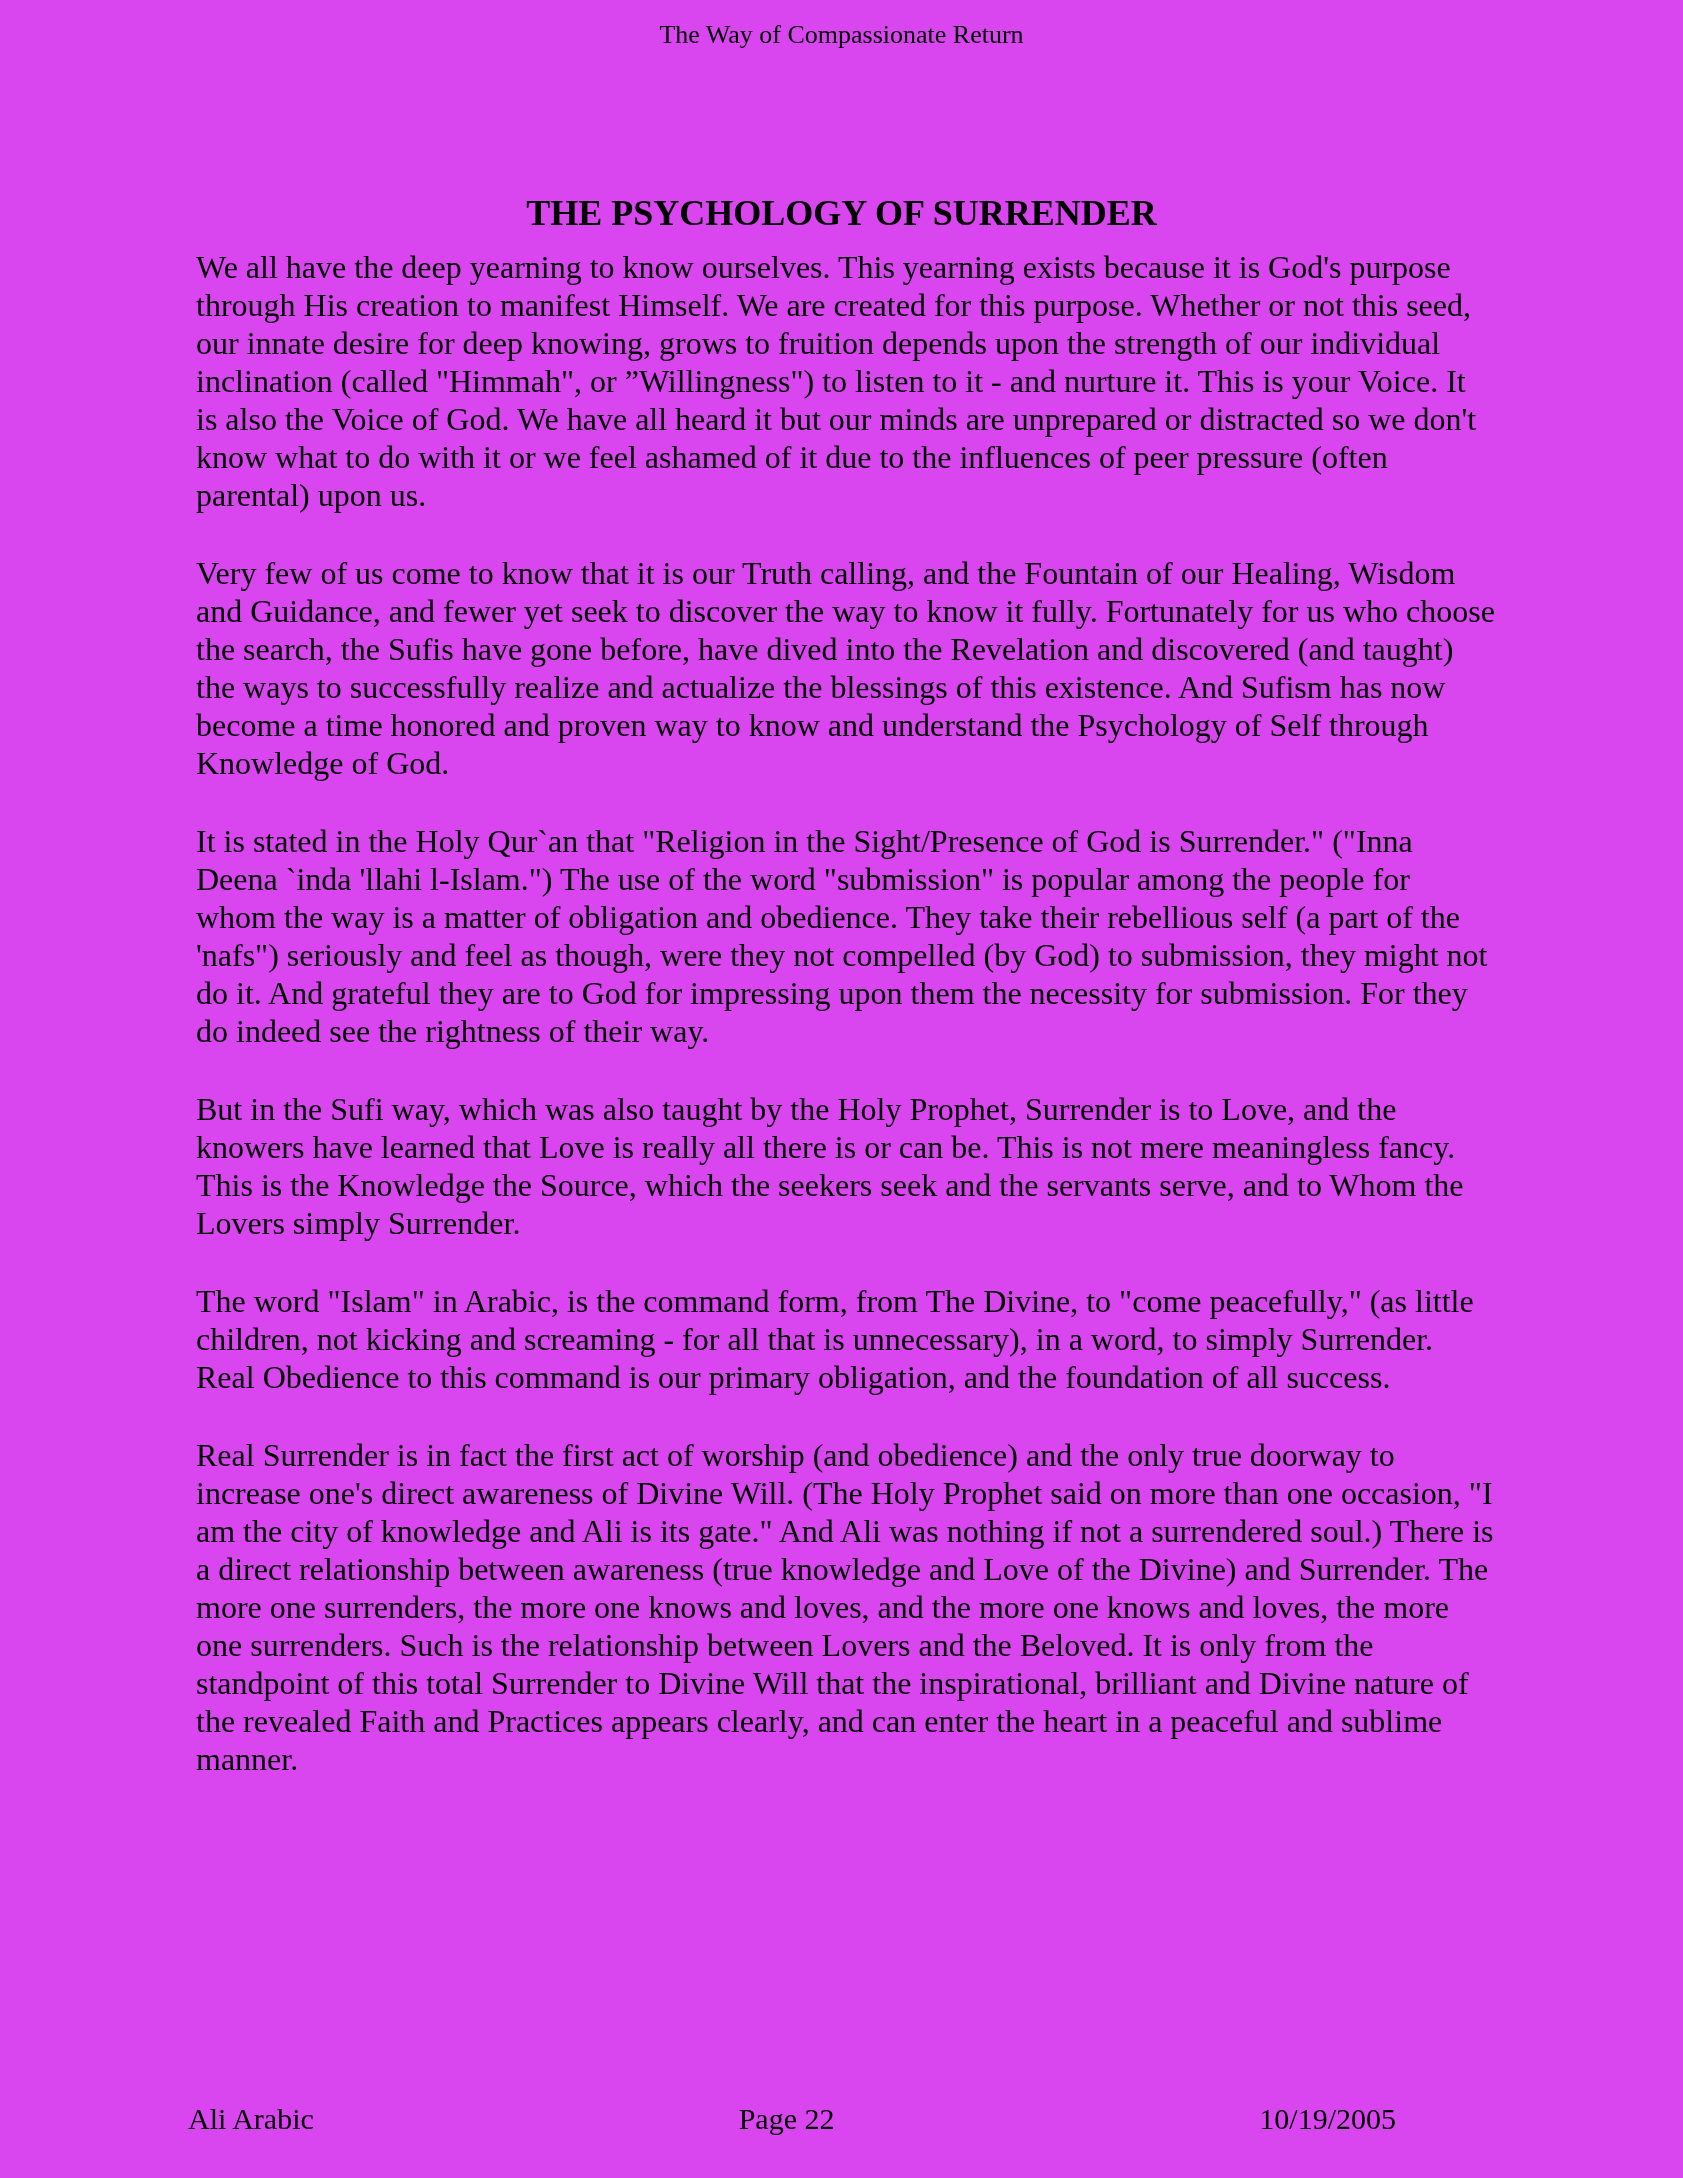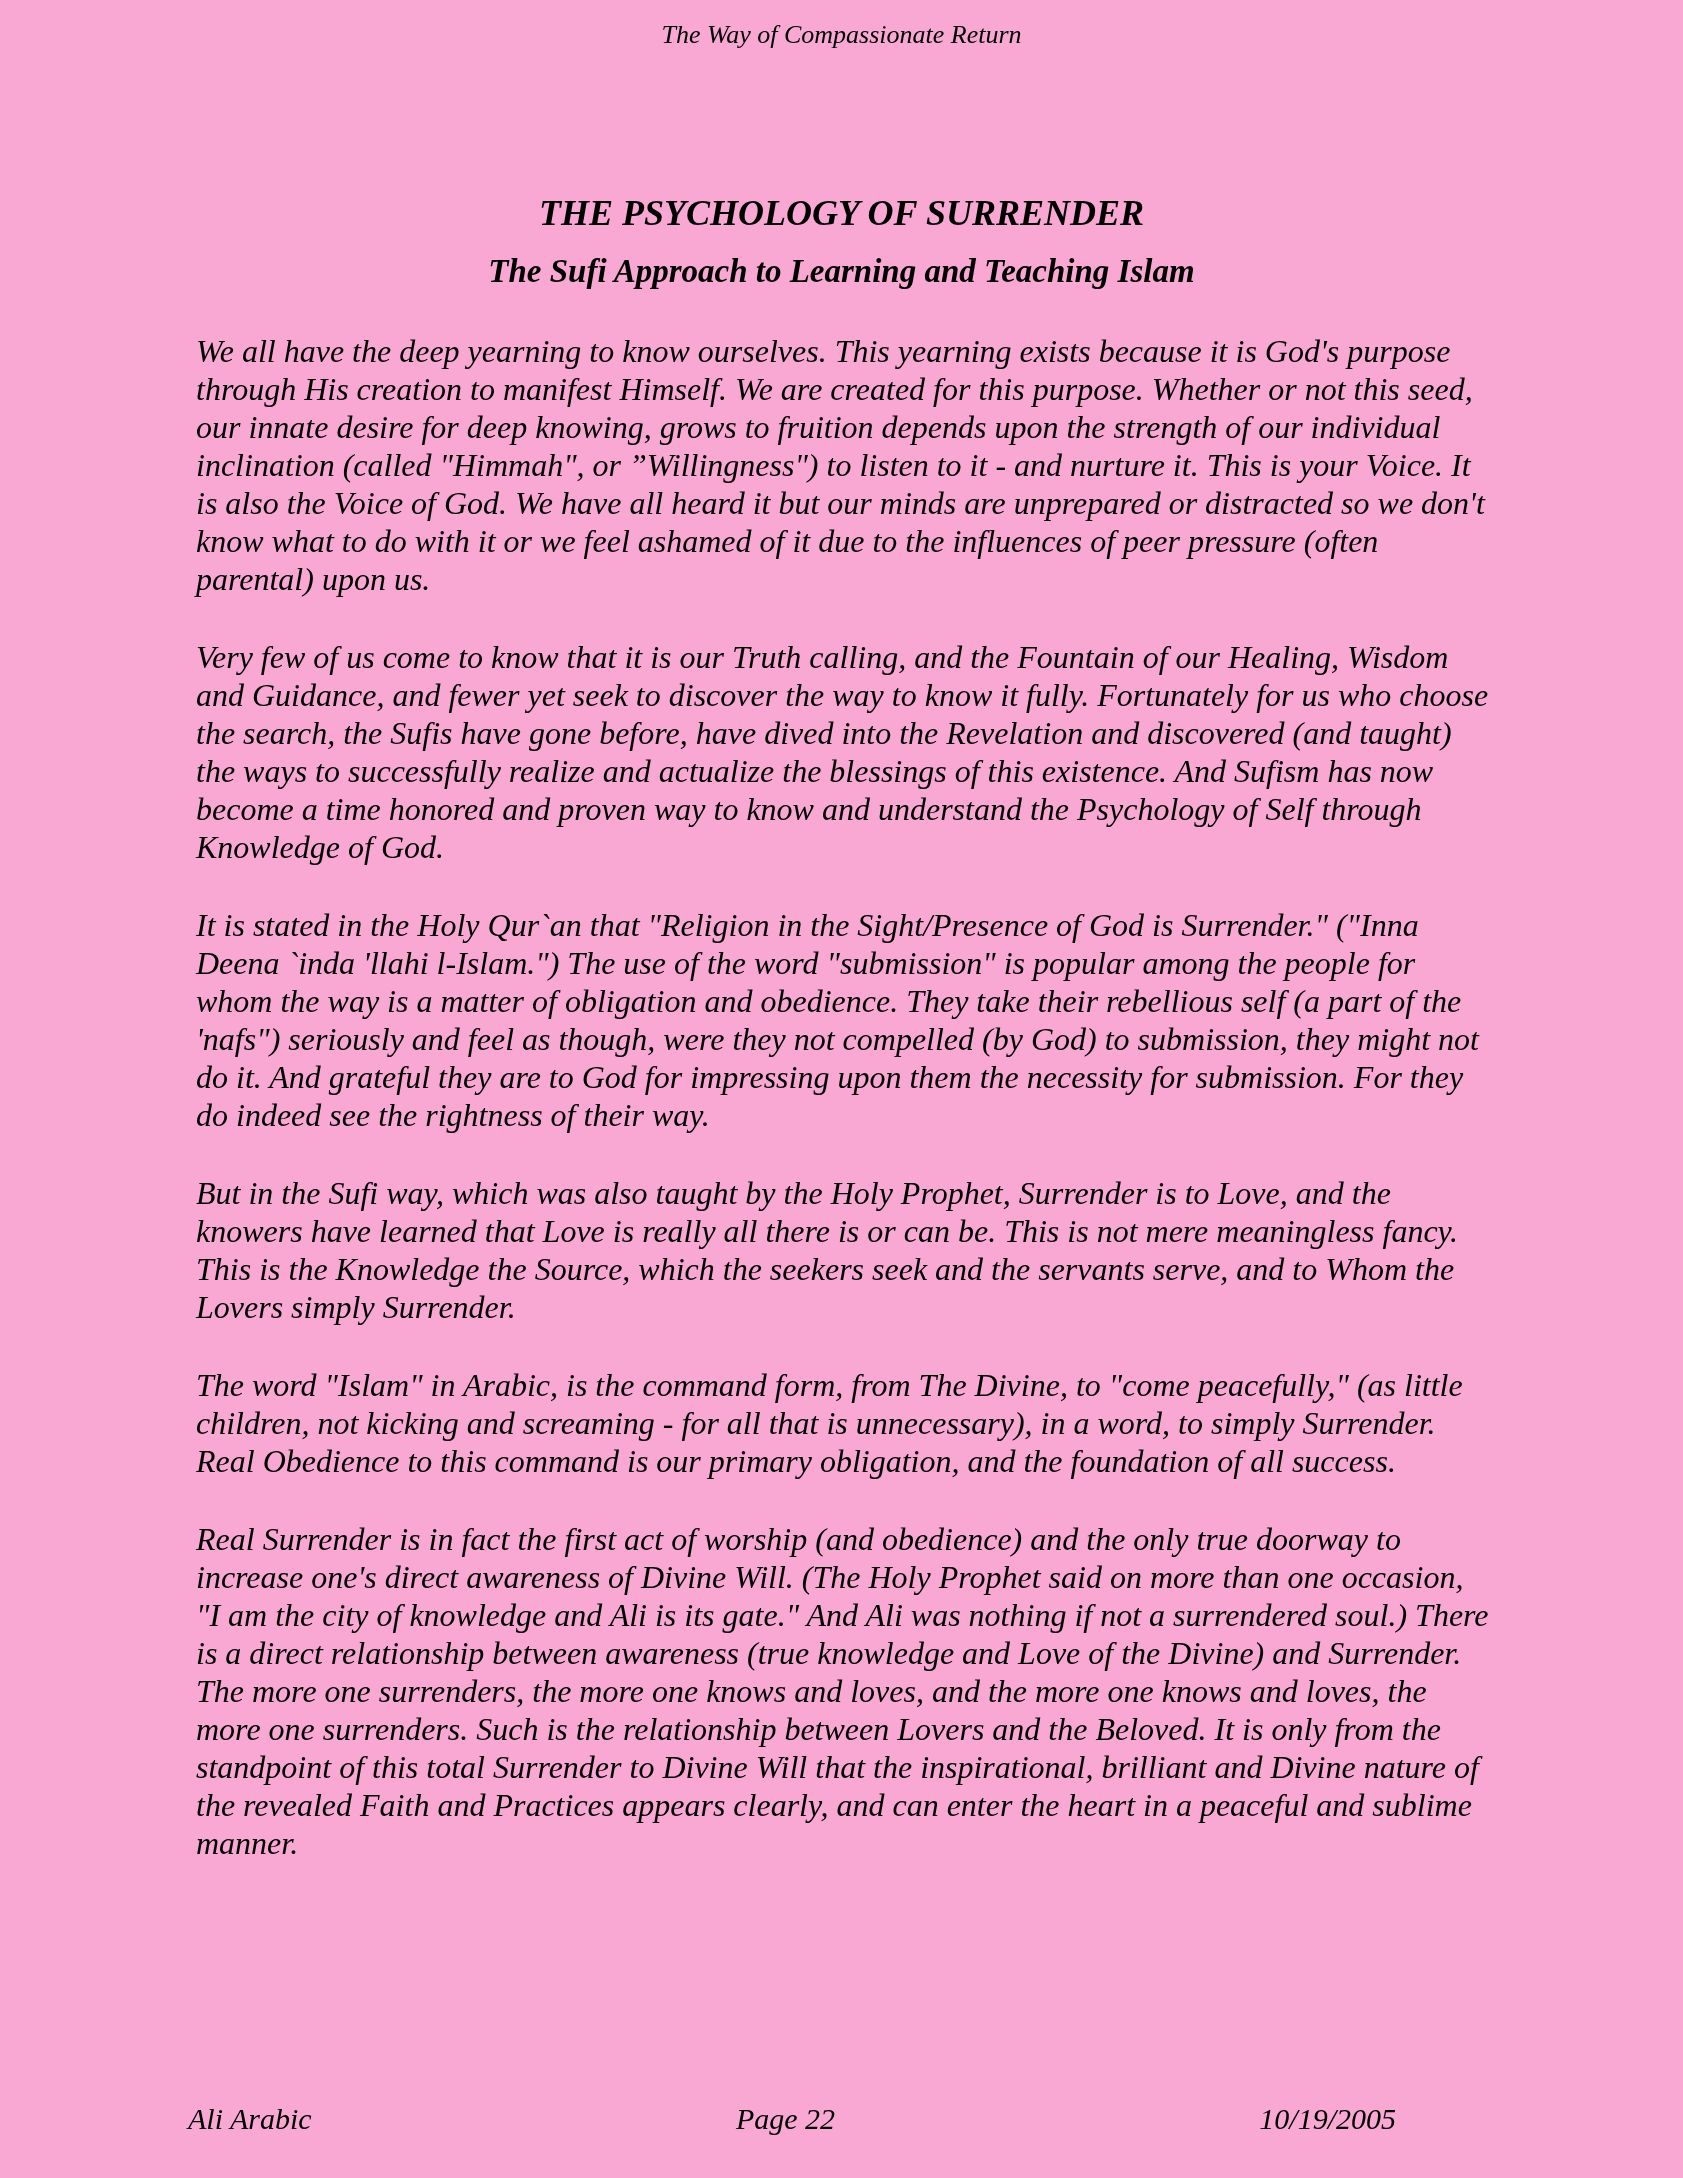--- a/index.html
+++ b/index.html
@@ -4,25 +4,24 @@
 <style>
   html, body {
     margin: 0;
     padding: 0;
     background: #ffffff;
   }
   .page {
     position: relative;
     width: 1683px;
     height: 2178px;
-    background: #f9a8d4;
+    background: #d946ef;
     color: #000000;
     font-family: "Liberation Serif", "DejaVu Serif", serif;
     overflow: hidden;
-    font-style: italic;
   }
   .running-header {
     position: absolute;
     top: 20px;
     left: 0;
     width: 100%;
     text-align: center;
     font-size: 26px;
     line-height: 30px;
   }
@@ -66,21 +65,20 @@
 </style>
 </head>
 <body>
 
 <div class="page">
 
   <div class="running-header">The Way of Compassionate Return</div>
 
   <div class="content">
     <h1 class="doc-title">THE PSYCHOLOGY OF SURRENDER</h1>
-    <h2 class="doc-subtitle">The Sufi Approach to Learning and Teaching Islam</h2>
 
     <div class="body-text">
         <p>We all have the deep yearning to know ourselves. This yearning exists because it is God's purpose through His creation to manifest Himself. We are created for this purpose. Whether or not this seed, our innate desire for deep knowing, grows to fruition depends upon the strength of our individual inclination (called "Himmah", or ”Willingness") to listen to it - and nurture it. This is your Voice. It is also the Voice of God. We have all heard it but our minds are unprepared or distracted so we don't know what to do with it or we feel ashamed of it due to the influences of peer pressure (often parental) upon us.</p>
         <p>Very few of us come to know that it is our Truth calling, and the Fountain of our Healing, Wisdom and Guidance, and fewer yet seek to discover the way to know it fully. Fortunately for us who choose the search, the Sufis have gone before, have dived into the Revelation and discovered (and taught) the ways to successfully realize and actualize the blessings of this existence. And Sufism has now become a time honored and proven way to know and understand the Psychology of Self through Knowledge of God.</p>
         <p>It is stated in the Holy Qur`an that "Religion in the Sight/Presence of God is Surrender." ("Inna Deena `inda 'llahi l-Islam.")  The use of the word "submission" is popular among the people for whom the way is a matter of obligation and obedience. They take their rebellious self (a part of the 'nafs") seriously and feel as though, were they not compelled (by God) to submission, they might not do it. And grateful they are to God for impressing upon them the necessity for submission. For they do indeed see the rightness of their way.</p>
         <p>But in the Sufi way, which was also taught by the Holy Prophet, Surrender is to Love, and the knowers have learned that Love is really all there is or can be. This is not mere meaningless fancy. This is the Knowledge the Source, which the seekers seek and the servants serve, and to Whom the Lovers simply Surrender.</p>
         <p>The word "Islam" in Arabic, is the command form, from The Divine, to "come peacefully," (as little children, not kicking and screaming - for all that is unnecessary), in a word, to simply Surrender. Real Obedience to this command is our primary obligation, and the foundation of all success.</p>
         <p>Real Surrender is in fact the first act of worship (and obedience) and the only true doorway to increase one's direct awareness of Divine Will. (The Holy Prophet said on more than one occasion, "I am the city of knowledge and Ali is its gate." And Ali was nothing if not a surrendered soul.) There is a direct relationship between awareness (true knowledge and Love of the Divine) and Surrender. The more one surrenders, the more one knows and loves, and the more one knows and loves, the more one surrenders. Such is the relationship between Lovers and the Beloved. It is only from the standpoint of this total Surrender to Divine Will that the inspirational, brilliant and Divine nature of the revealed Faith and Practices appears clearly, and can enter the heart in a peaceful and sublime manner.</p>
       </div>
   </div>

